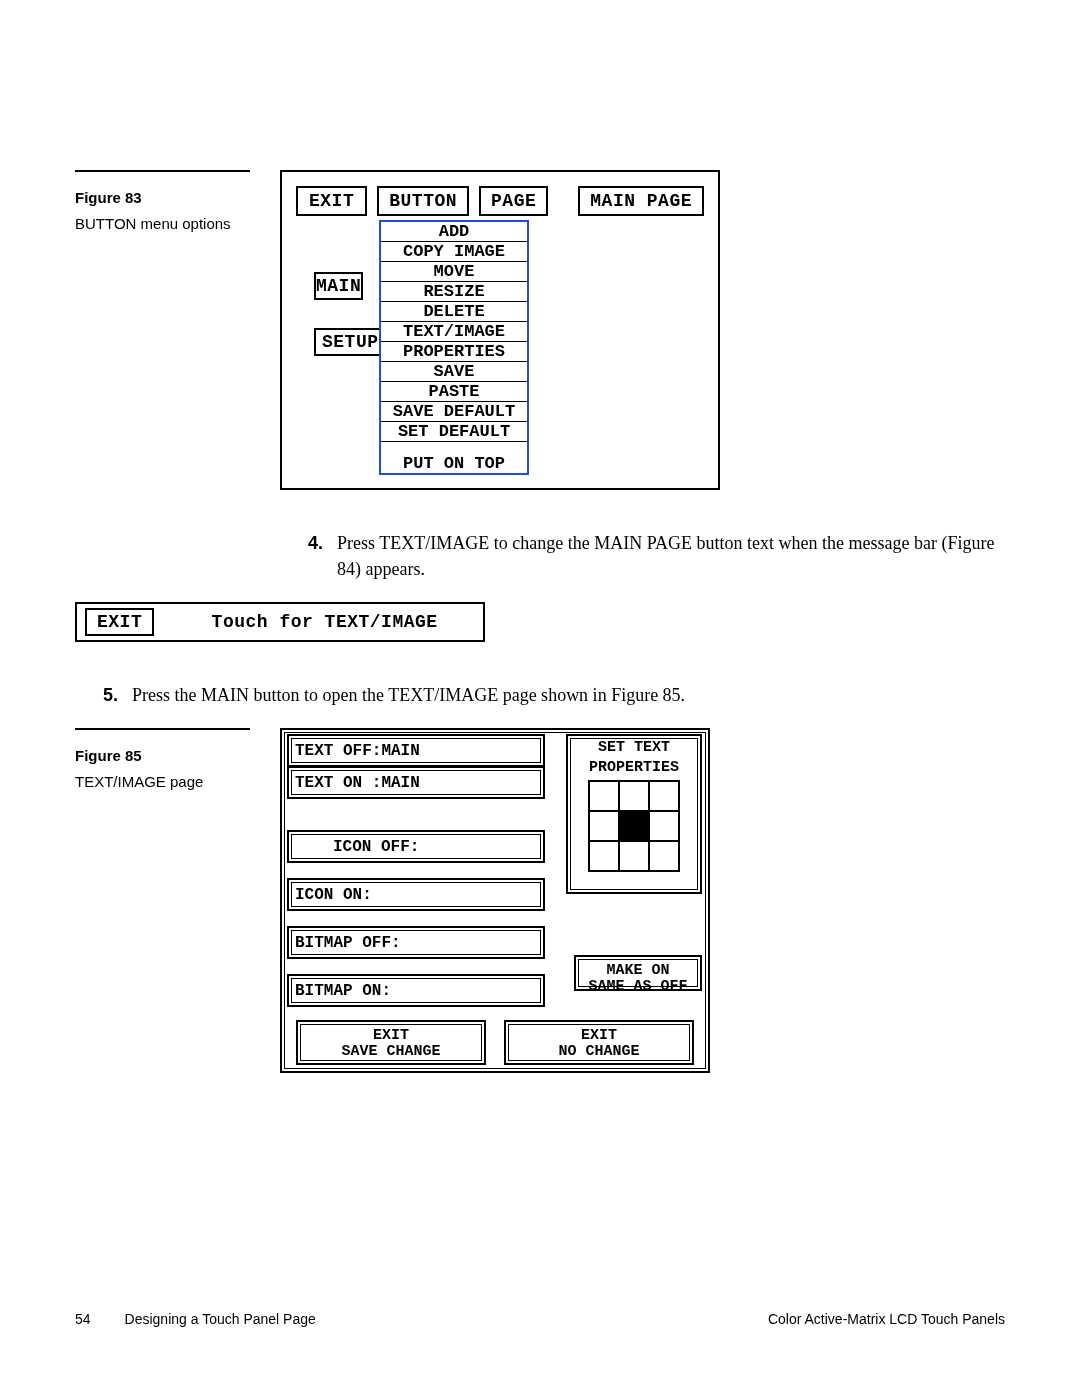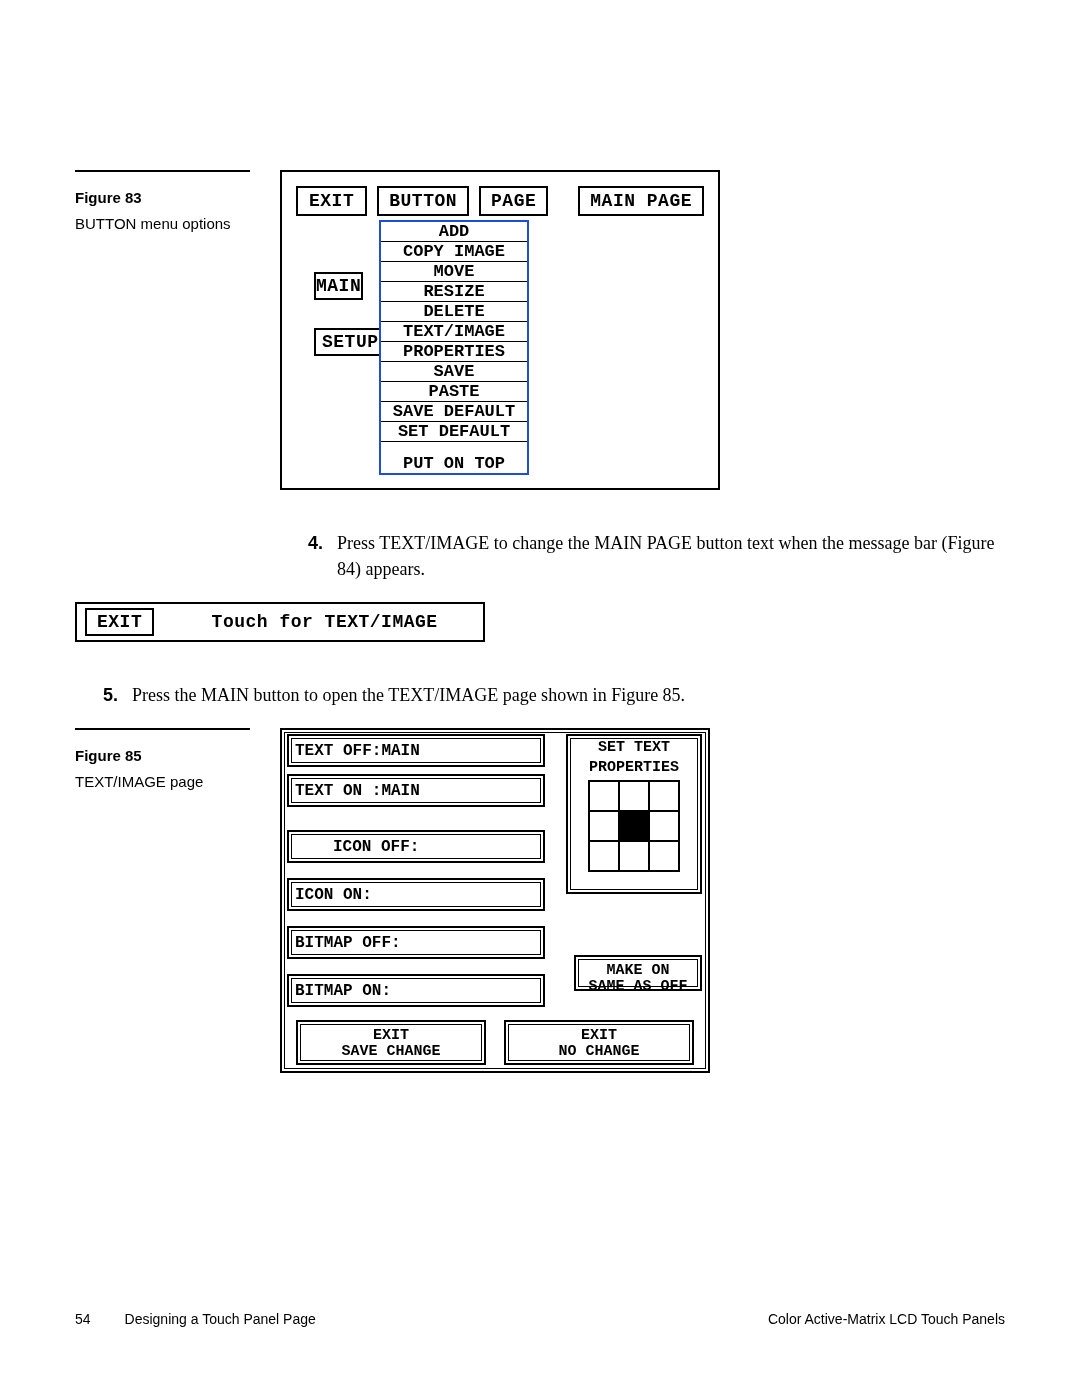--- a/index.html
+++ b/index.html
@@ -173,21 +173,21 @@
     left: 5px;
     width: 258px;
     height: 33px;
     padding: 6px 6px 0 6px;
     font-family: "Courier New", monospace;
     font-weight: bold;
     font-size: 16px;
     box-sizing: border-box;
   }
   .fig85 .f1 { top: 4px; }
-  .fig85 .f2 { top: 44px; }
+  .fig85 .f2 { top: 36px; }
   .fig85 .f3 { top: 100px; padding-left: 44px; }
   .fig85 .f4 { top: 148px; }
   .fig85 .f5 { top: 196px; }
   .fig85 .f6 { top: 244px; }
   .fig85 .alignblock {
     position: absolute;
     right: 6px;
     top: 4px;
     width: 136px;
     height: 160px;

